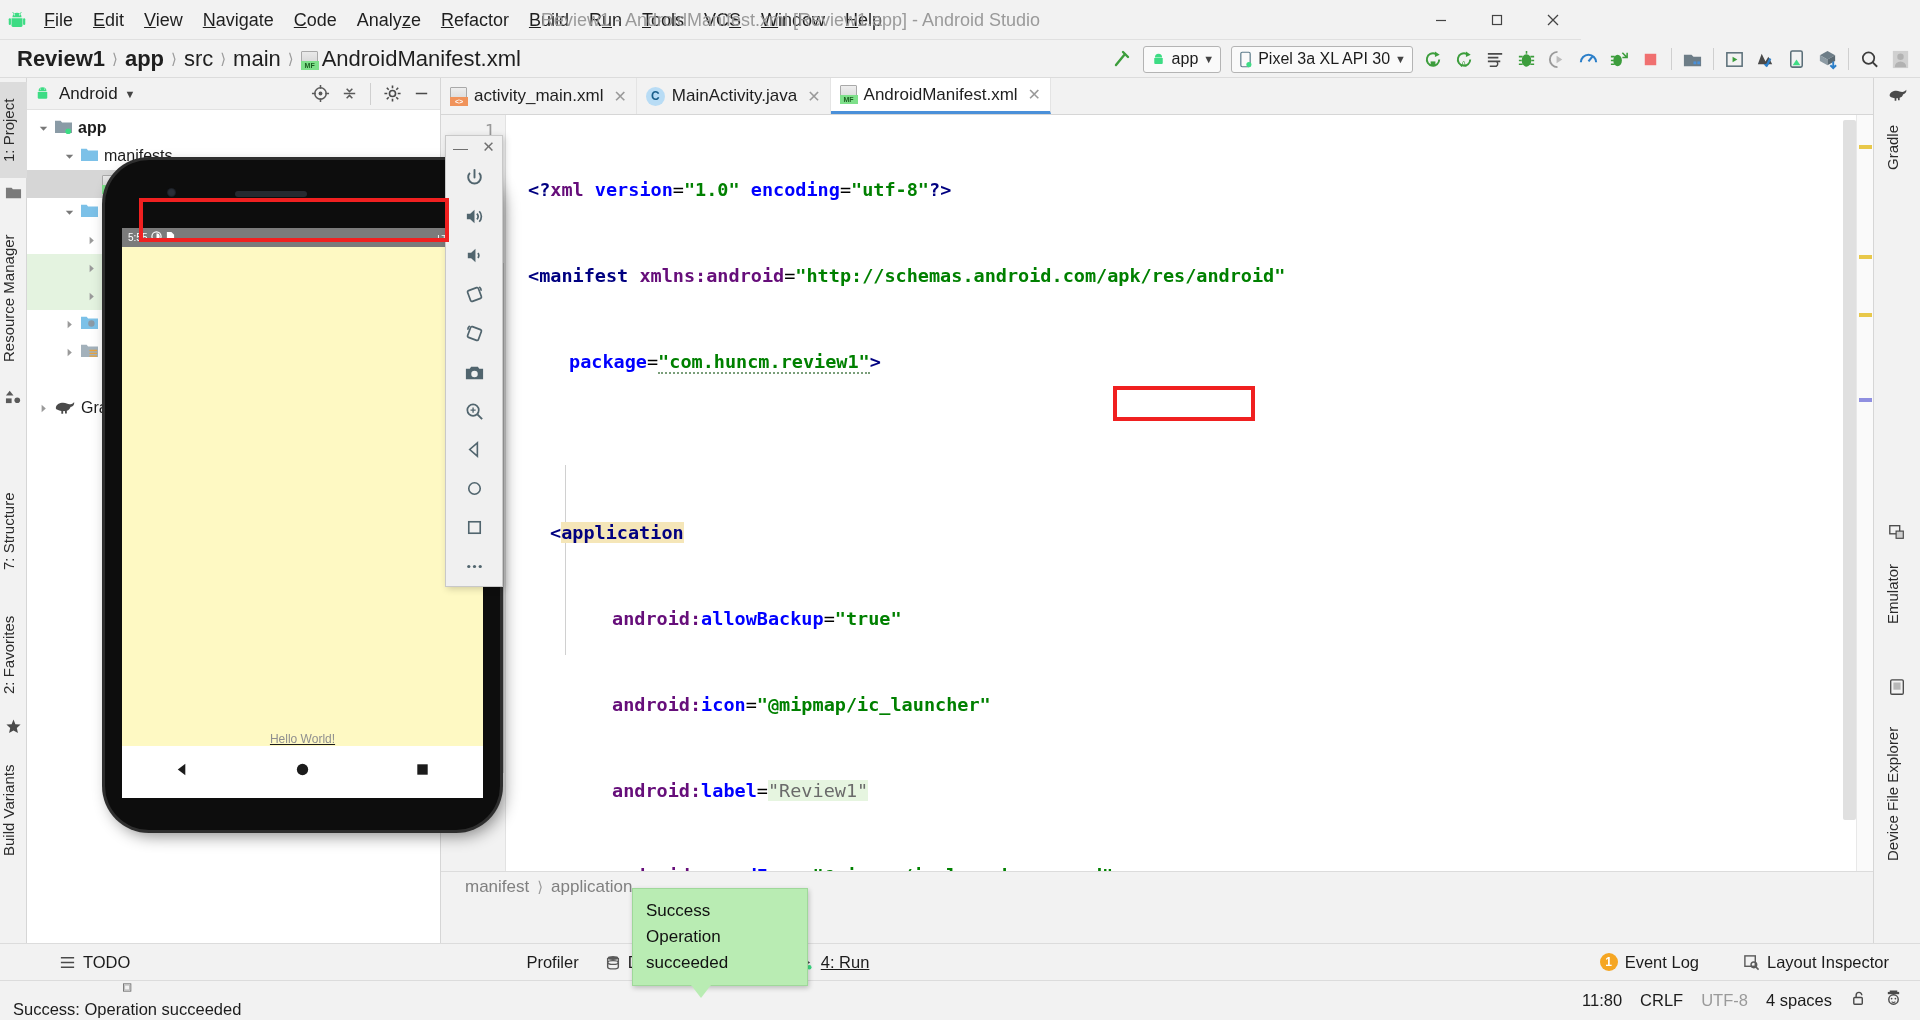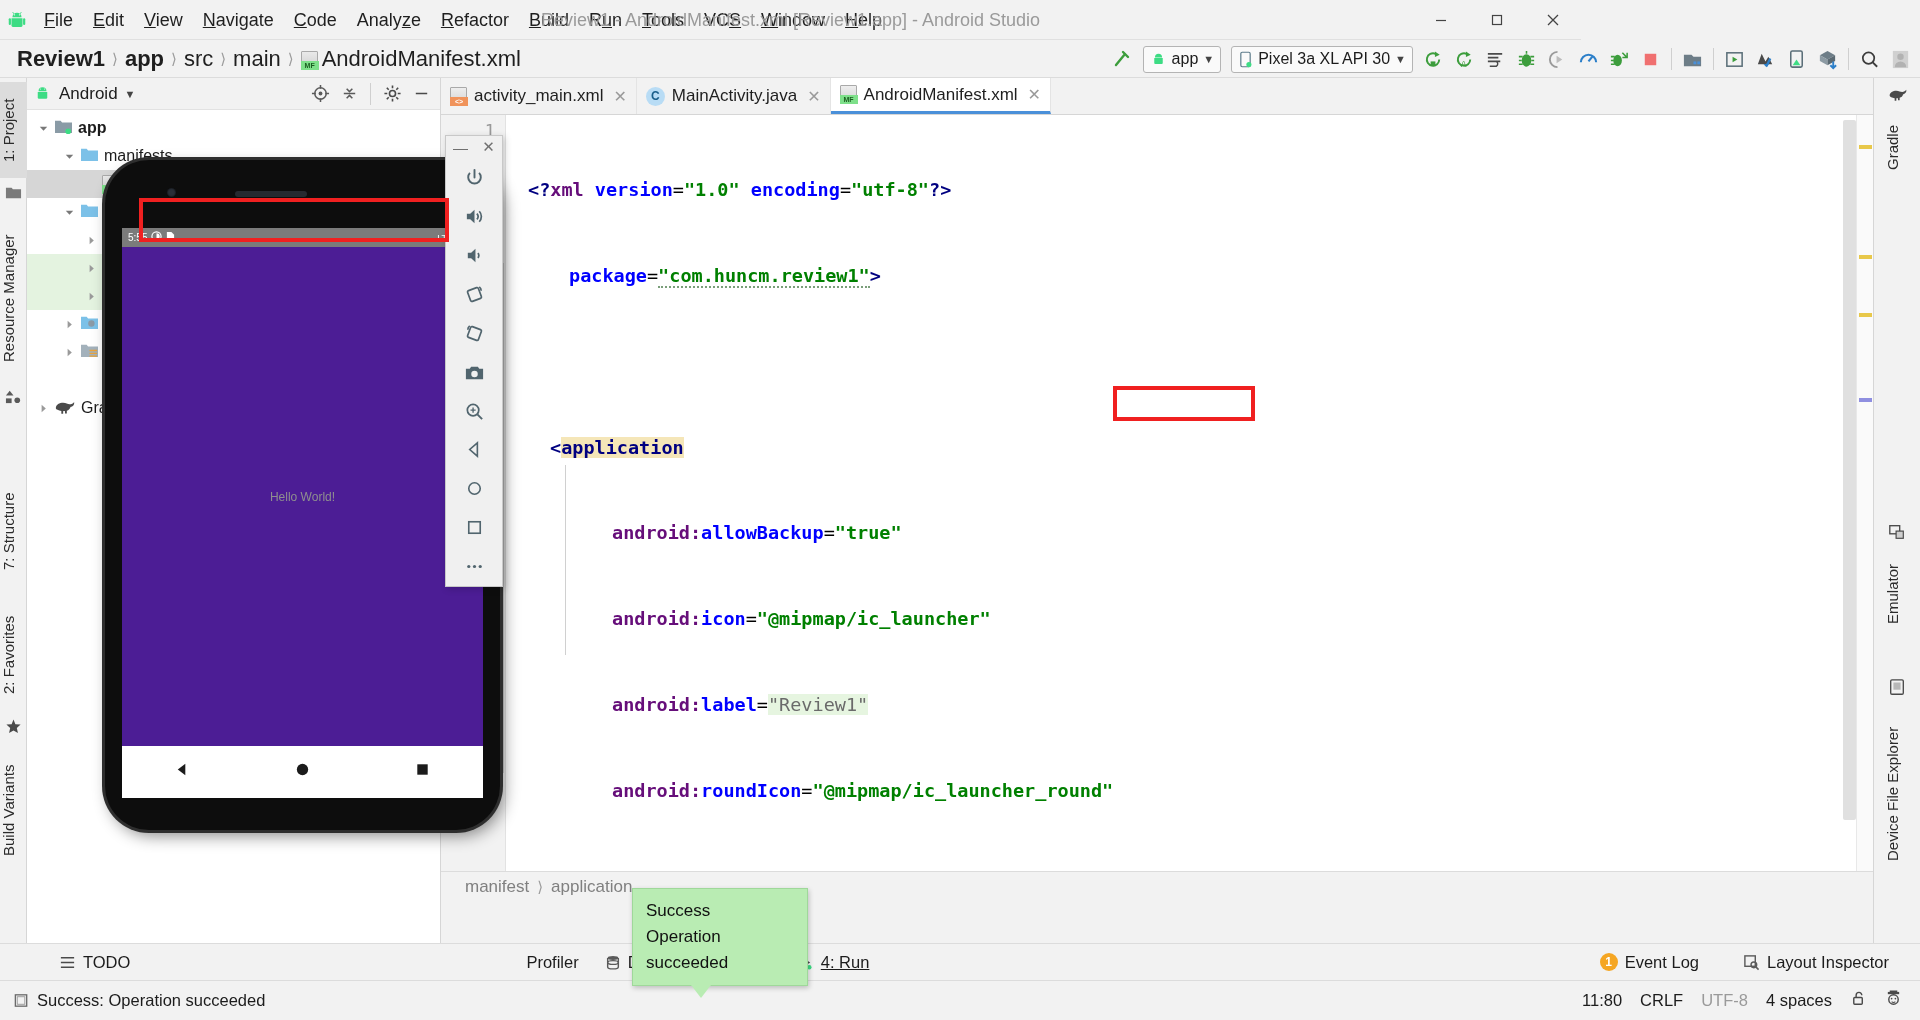--- a/index.html
+++ b/index.html
@@ -163,21 +163,21 @@
   }
   .phone-top { height: 68px; position: relative; }
   .cam { position: absolute; left: 62px; top: 28px; width: 9px; height: 9px; border-radius: 50%;
     background: #2a2f38; box-shadow: inset 0 0 2px #000; }
   .speaker { position: absolute; left: 130px; top: 31px; width: 72px; height: 6px; border-radius: 4px;
     background: #262a30; }
   .screen { position: absolute; left: 17px; top: 68px; width: 361px; height: 518px; background: #fcfcfc; }
   .statusbar { height: 19px; background: #7b7b7b; display: flex; align-items: center;
     padding: 0 6px; color: #fff; font-size: 10px; gap: 4px; }
   .sb-right { margin-left: auto; display: flex; align-items: center; gap: 3px; font-size: 9px; }
-  .app-body { height: 499px; background: #4c1d95; display: flex; align-items: center; justify-content: center; }
+  .app-body { height: 499px; background: #fef9c3; display: flex; align-items: flex-end; justify-content: center; text-decoration: underline; }
   .hello { color: #8f8f8f; font-size: 12px; }
   .navbar-phone { position: absolute; left: 17px; top: 586px; width: 361px; height: 52px;
     background: #fff; display: flex; align-items: center; justify-content: space-around; }
   .navglyph { color: #1b1b1b; }
 
   .emu-toolbar {
     position: absolute; left: 340px; top: -25px; width: 58px; height: 452px;
     background: #f0f0f0; border: 1px solid #c8c8c8; box-shadow: 2px 2px 7px rgba(0,0,0,.18);
     display: flex; flex-direction: column; align-items: center; z-index: 2;
   }
@@ -600,20 +600,21 @@
       <div class="gutter">
         <span class="lineno">1</span>
       </div>
 
       <div class="foldline" style="top:118px;height:580px;"></div>
       <div class="foldline" style="left:62px;top:148px;height:510px;"></div>
       <div class="foldline" style="left:124px;top:350px;height:190px;"></div>
 
       <div class="codelines">
         <div class="cl"><span class="tag">&lt;?</span><span class="attr">xml</span> <span class="aname">version</span><span class="punct">=</span><span class="str">"1.0"</span> <span class="aname">encoding</span><span class="punct">=</span><span class="str">"utf-8"</span><span class="tag">?&gt;</span></div>
+        <div class="cl"><span class="tag">&lt;manifest</span> <span class="attr">xmlns:android</span><span class="punct">=</span><span class="str">"http://schemas.android.com/apk/res/android"</span></div>
         <div class="cl" style="padding-left:63px;"><span class="aname">package</span><span class="punct">=</span><span class="str wavy">"com.huncm.review1"</span><span class="tag">&gt;</span></div>
         <div class="cl"> </div>
         <div class="cl" style="padding-left:44px;"><span class="tag">&lt;</span><span class="tag hl-app">application</span></div>
         <div class="cl" style="padding-left:106px;"><span class="attr">android:</span><span class="aname">allowBackup</span><span class="punct">=</span><span class="str">"true"</span></div>
         <div class="cl" style="padding-left:106px;"><span class="attr">android:</span><span class="aname">icon</span><span class="punct">=</span><span class="str">"@mipmap/ic_launcher"</span></div>
         <div class="cl" style="padding-left:106px;"><span class="attr">android:</span><span class="aname">label</span><span class="punct">=</span><span class="hl-green">"Review1"</span></div>
         <div class="cl" style="padding-left:106px;"><span class="attr">android:</span><span class="aname">roundIcon</span><span class="punct">=</span><span class="str">"@mipmap/ic_launcher_round"</span></div>
         
         
         
@@ -839,21 +840,21 @@
             <rect x="2" y="2" width="11" height="11" fill="none" stroke="#5a5a5a" stroke-width="1.5"></rect>
             <circle cx="11.5" cy="11.5" r="3" fill="none" stroke="#5a5a5a" stroke-width="1.5"></circle>
             <path d="M13.6 13.6 16.5 16.5" stroke="#5a5a5a" stroke-width="1.7"></path>
           </svg>
         <span>Layout Inspector</span>
       </div>
     </div>
   </div>
 
   <div class="bottombar">
-    <div class="ss-item" style="">
+    <div class="ss-item" style="flex-direction:column;">
       <svg width="17" height="17" viewBox="0 0 18 18">
           <rect x="2.5" y="3" width="12" height="12" fill="none" stroke="#6a6a6a" stroke-width="1.4"></rect>
           <rect x="4.5" y="5" width="8" height="8" fill="none" stroke="#9a9a9a" stroke-width="1"></rect>
         </svg>
       <span>Success: Operation succeeded</span>
     </div>
     <div class="bb-right">
       <span>11:80</span>
       <span>CRLF</span>
       <span class="dim">UTF-8</span>

